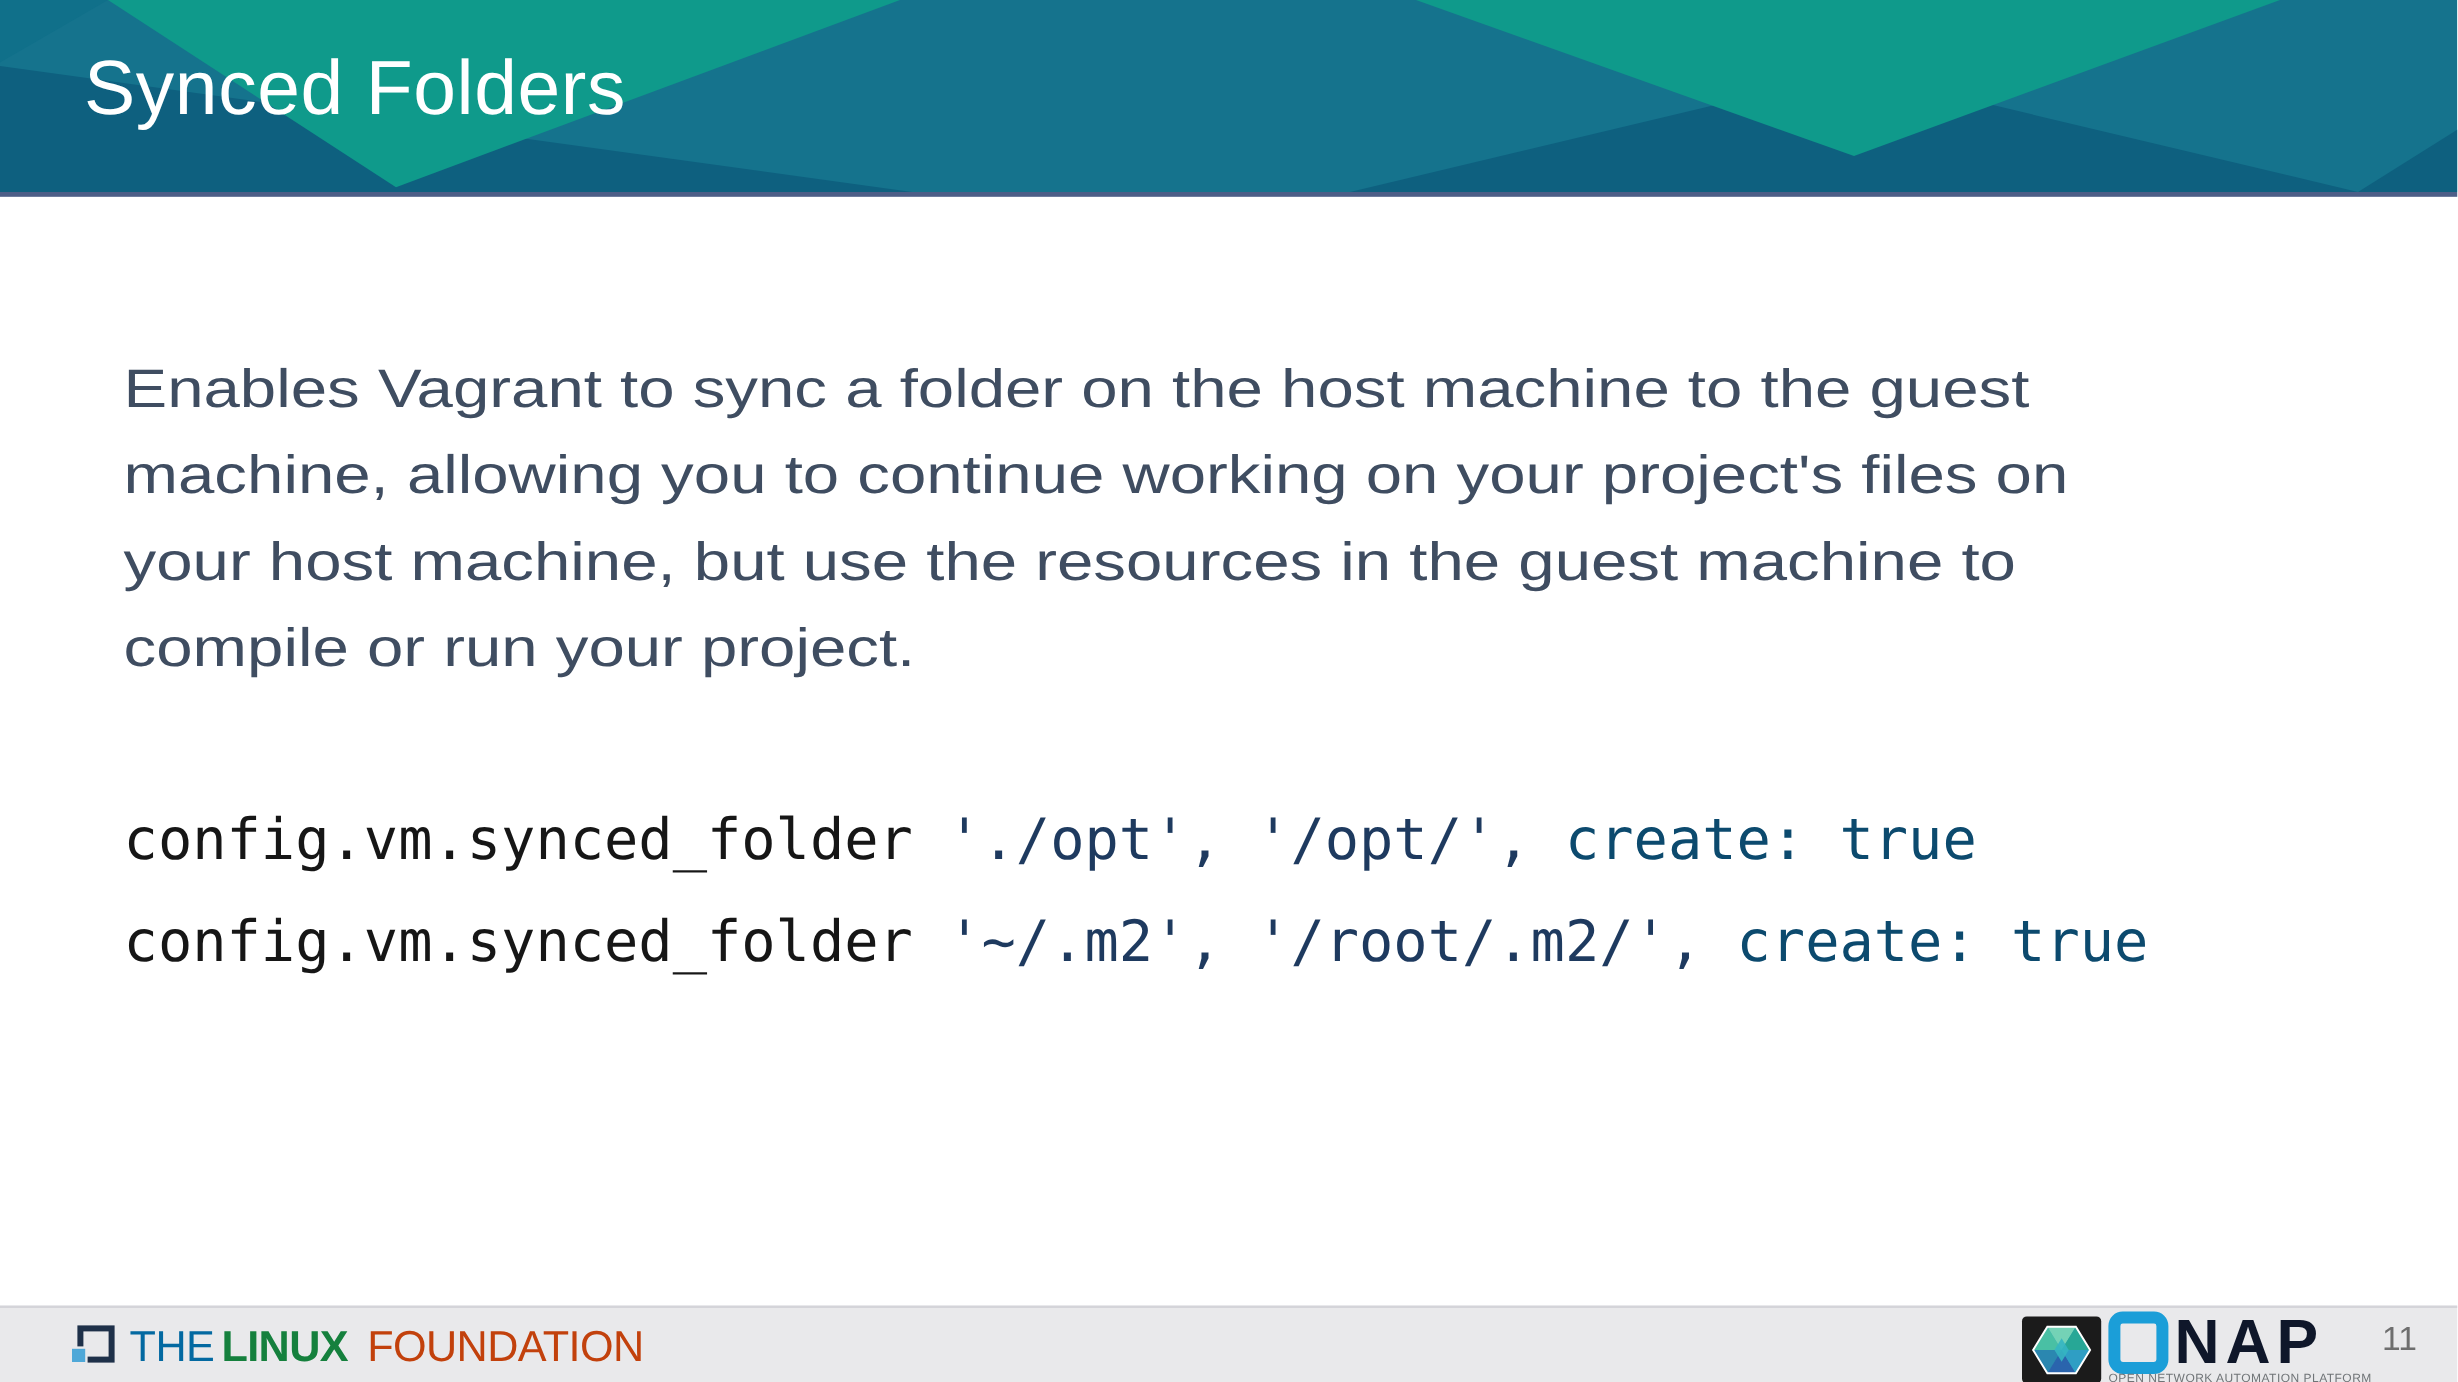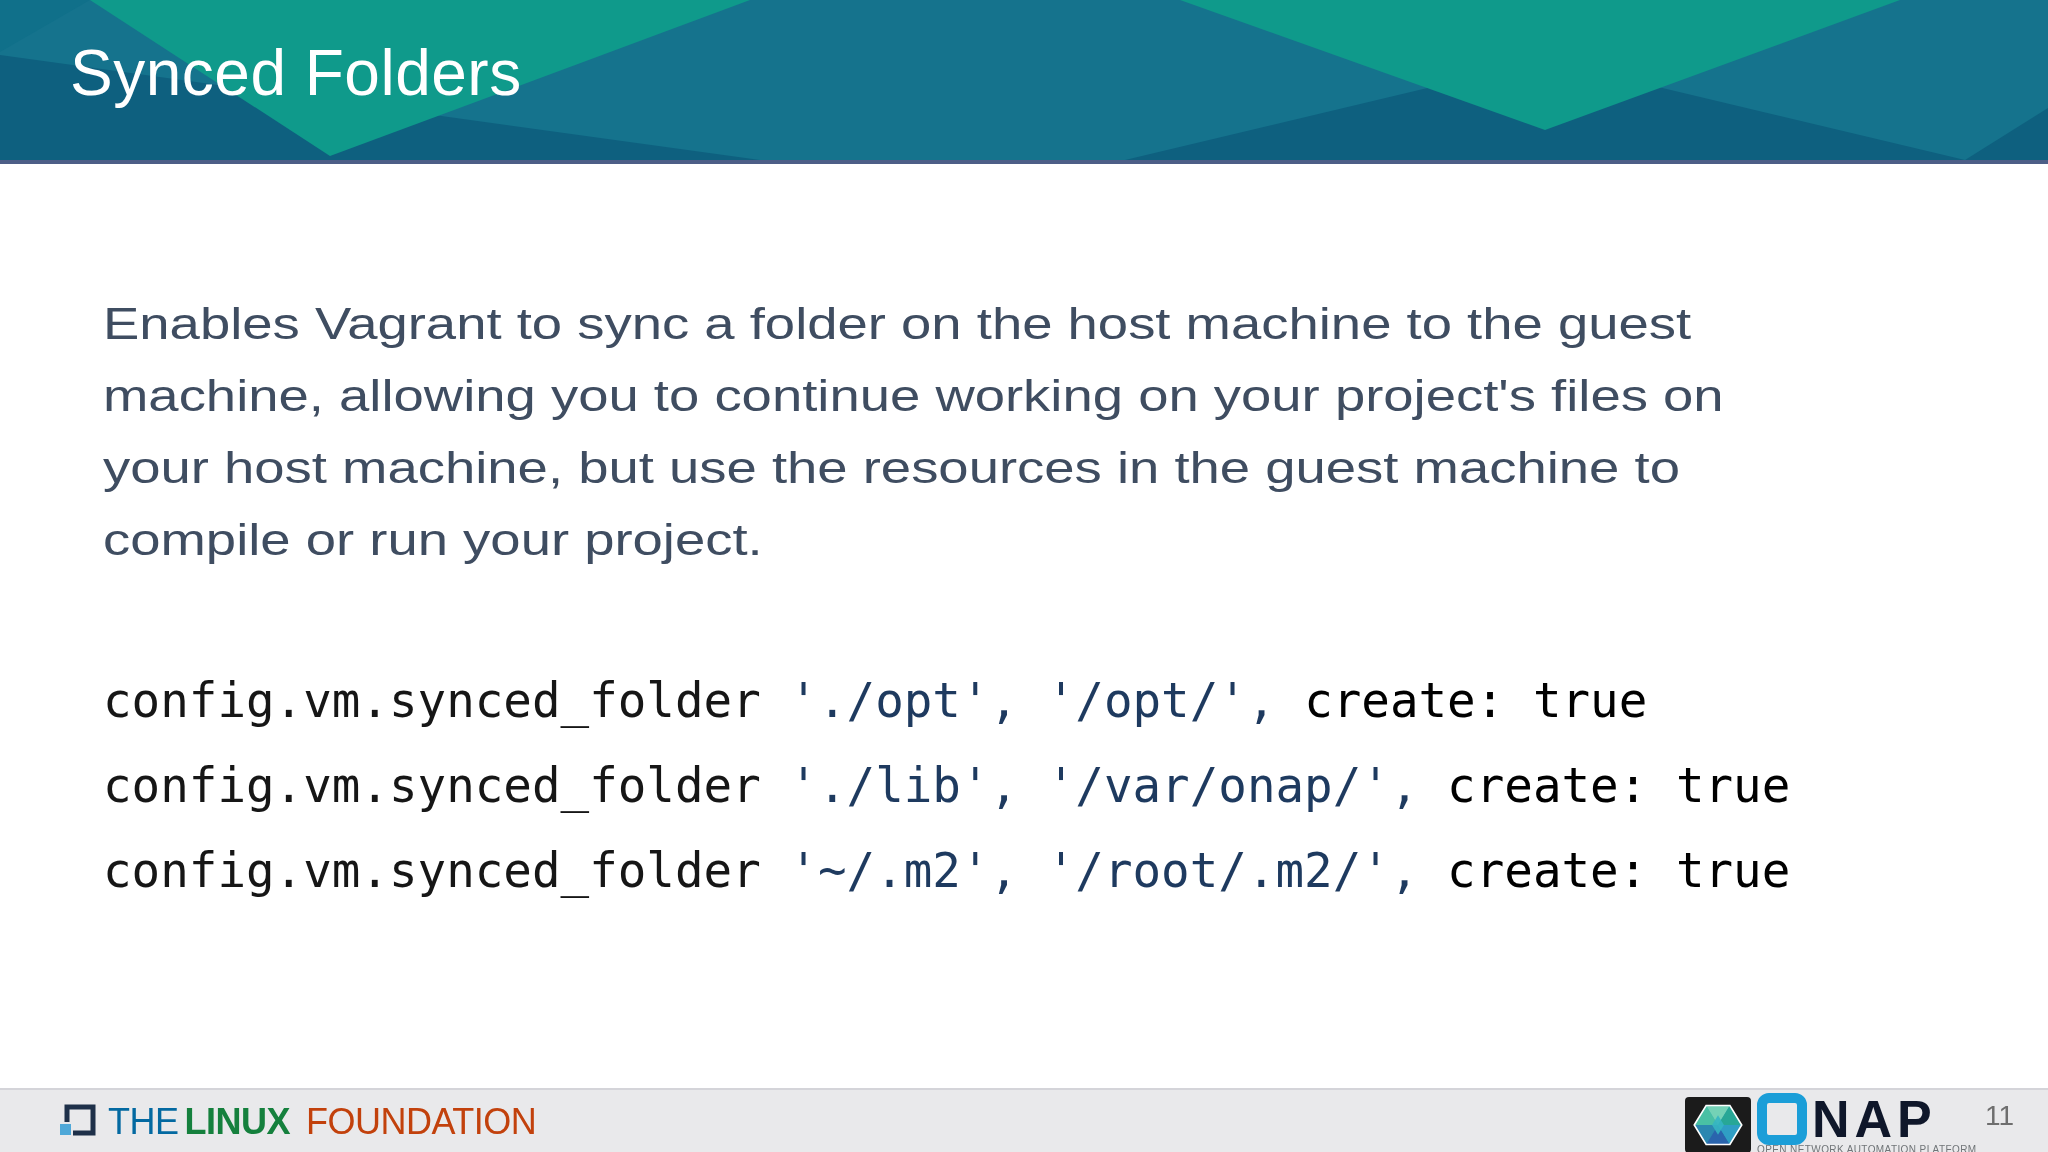--- a/index.html
+++ b/index.html
@@ -33,21 +33,21 @@
 
   
   .code-block{
     position:absolute;left:103px;top:658px;
     font-family:"DejaVu Sans Mono", monospace;
     font-size:47.5px;
   }
   .code-line{height:85px;line-height:85px;white-space:pre;}
   .c-plain{color:#161616;margin-top:14px;}
   .c-str{color:#1e3a5f;}
-  .c-kw{color:#000000;}
+  .c-kw{color:#0c4a6e;}
 
   
   .footer{
     position:absolute;left:0;top:1088px;width:2048px;height:64px;
     background:#e9e9eb;border-top:2px solid #d4d4d9;box-sizing:border-box;
   }
   .lf-logo{
     position:absolute;left:58px;top:10px;height:44px;
     display:flex;align-items:center;
   }
@@ -102,21 +102,20 @@
 
   <p class="body-text">
     <span class="body-line">Enables Vagrant to sync a folder on the host machine to the guest</span>
     <span class="body-line">machine, allowing you to continue working on your project's files on</span>
     <span class="body-line">your host machine, but use the resources in the guest machine to</span>
     <span class="body-line">compile or run your project.</span>
   </p>
 
   <div class="code-block">
     <div class="code-line"><span class="c-plain">config.vm.synced_folder </span><span class="c-str">'./opt', </span><span class="c-str">'/opt/', </span><span class="c-kw">create: true</span></div>
-    <div class="code-line"><span class="c-plain">config.vm.synced_folder </span><span class="c-str">'./lib', </span><span class="c-str">'/var/onap/', </span><span class="c-kw">create: true</span></div>
     <div class="code-line"><span class="c-plain">config.vm.synced_folder </span><span class="c-str">'~/.m2', </span><span class="c-str">'/root/.m2/', </span><span class="c-kw">create: true</span></div>
   </div>
 
   <footer class="footer">
 
     <div class="lf-logo">
       <svg class="lf-icon" viewBox="0 0 40 40">
         <rect x="9" y="5" width="26" height="26" fill="none" stroke="#1e3049" stroke-width="5"></rect>
         <rect x="1" y="21" width="13" height="13" fill="#4fa8d8" stroke="#e9e9eb" stroke-width="2"></rect>
       </svg>

